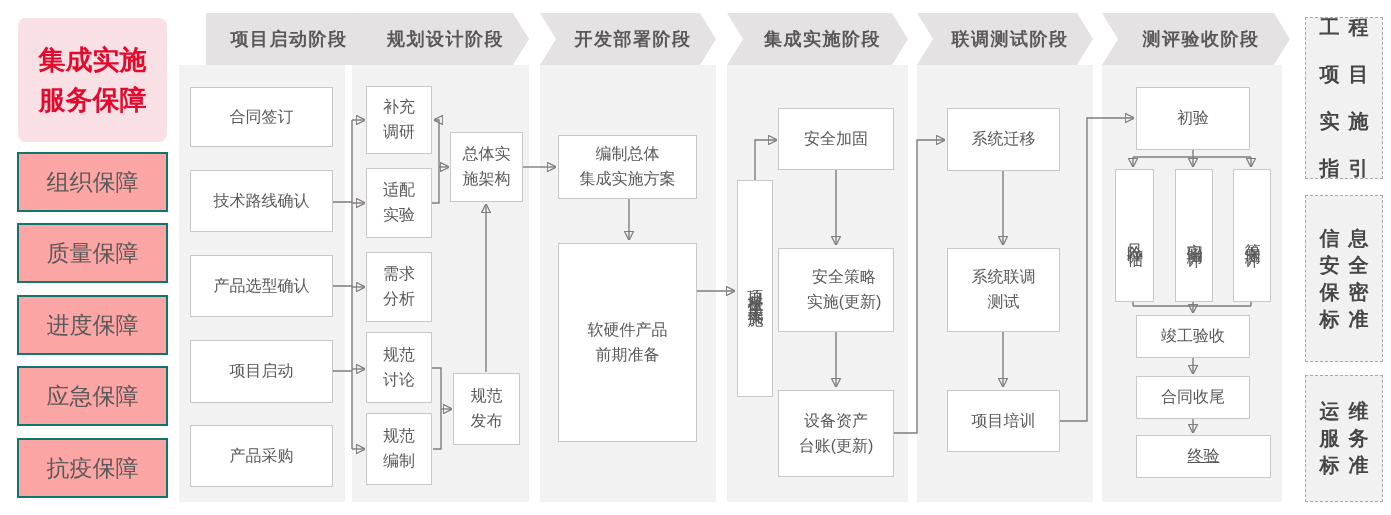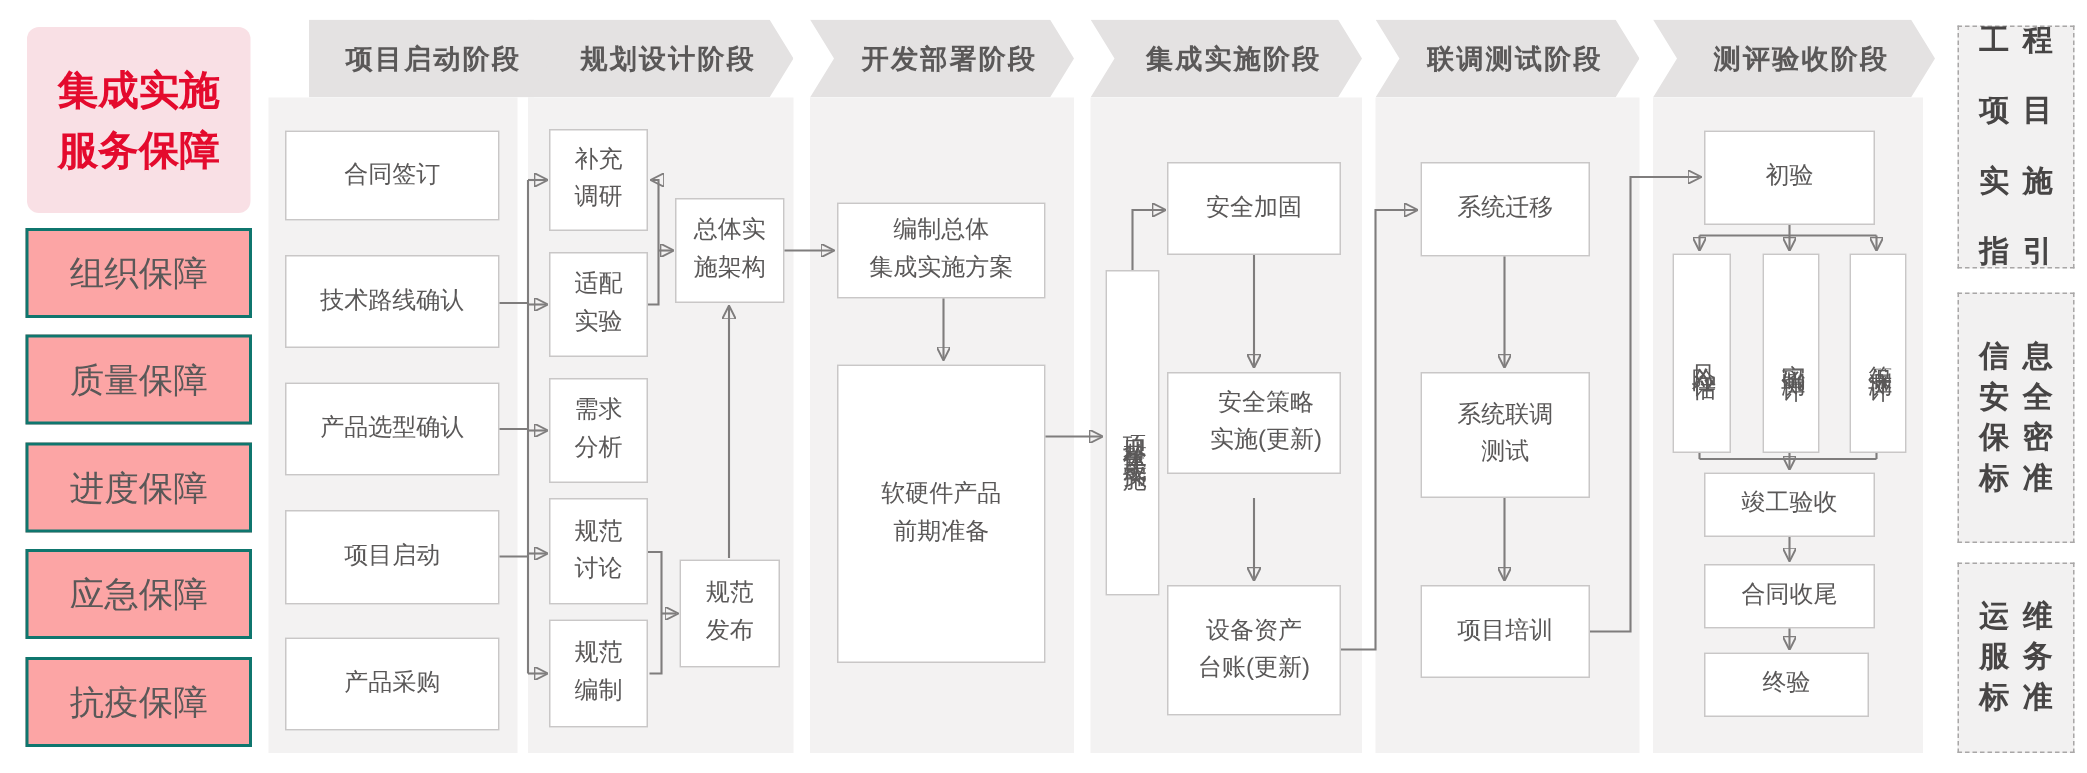--- a/index.html
+++ b/index.html
@@ -95,21 +95,21 @@
 
   <div class="box" style="left:558px;top:135px;width:139px;height:64px;">编制总体
 集成实施方案</div>
   <div class="box" style="left:558px;top:243px;width:139px;height:199px;">软硬件产品
 前期准备</div>
 
   <div class="vbox" style="left:737px;top:180px;width:36px;height:217px;">
       <span>项目整体集成实施</span>
     </div>
   <div class="box" style="left:778px;top:108px;width:116px;height:62px;">安全加固</div>
-  <div class="box" style="left:778px;top:248px;width:116px;height:68px;padding-left:16px;">安全策略
+  <div class="box" style="left:778px;top:248px;width:116px;height:84px;padding-left:16px;">安全策略
 实施(更新)</div>
   <div class="box" style="left:778px;top:390px;width:116px;height:87px;">设备资产
 台账(更新)</div>
 
   <div class="box" style="left:947px;top:108px;width:113px;height:63px;">系统迁移</div>
   <div class="box" style="left:947px;top:248px;width:113px;height:84px;">系统联调
 测试</div>
   <div class="box" style="left:1136px;top:87px;width:114px;height:63px;">初验</div>
 
   <div class="box" style="left:947px;top:390px;width:113px;height:62px;">项目培训</div>
@@ -117,21 +117,21 @@
       <span>风险评估</span>
     </div>
   <div class="vbox" style="left:1175px;top:169px;width:38px;height:133px;">
       <span>密码测评</span>
     </div>
   <div class="vbox" style="left:1233px;top:169px;width:38px;height:133px;">
       <span>等保测评</span>
     </div>
   <div class="box" style="left:1136px;top:315px;width:114px;height:43px;">竣工验收</div>
   <div class="box" style="left:1136px;top:376px;width:114px;height:43px;">合同收尾</div>
-  <div class="box" style="left:1136px;top:435px;width:110px;height:43px;">终验</div>
+  <div class="box" style="left:1136px;top:435px;width:135px;height:43px;text-decoration:underline;">终验</div>
 
   <div class="sidecard" style="top:17px;height:162px;gap:20px;">
     <div class="row">工程</div>
     <div class="row">项目</div>
     <div class="row">实施</div>
     <div class="row">指引</div>
   </div>
   <div class="sidecard" style="top:195px;height:167px;">
     <div class="row">信息</div>
     <div class="row">安全</div>

